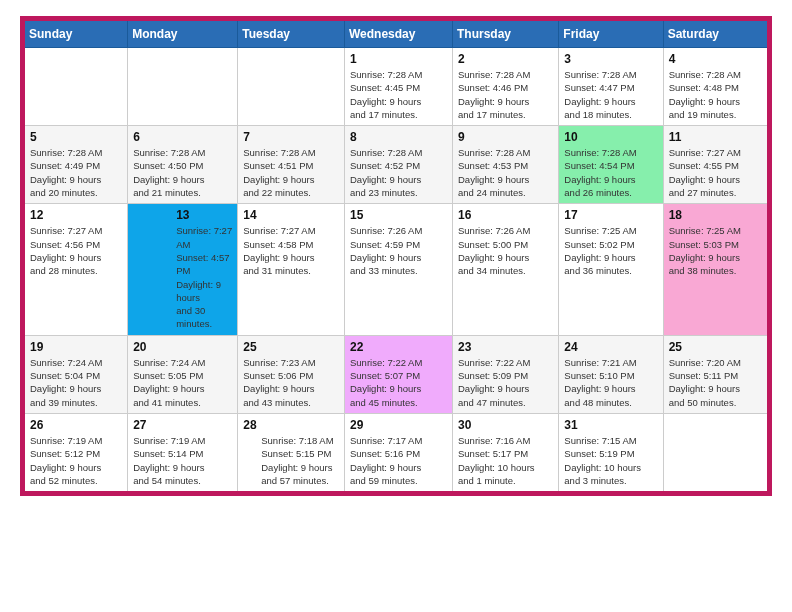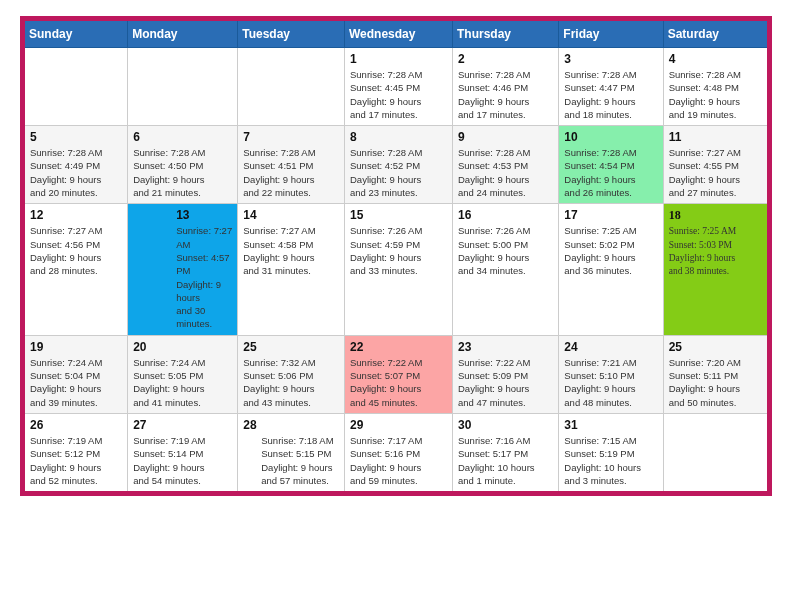--- a/index.html
+++ b/index.html
@@ -222,21 +222,21 @@
 Daylight: 9 hours
 and 34 minutes.</div>
           </td>
           <td style="background: rgb(255, 255, 255);">
             <span class="day-number">17</span>
             <div class="day-info" style="white-space: pre-line;">Sunrise: 7:25 AM
 Sunset: 5:02 PM
 Daylight: 9 hours
 and 36 minutes.</div>
           </td>
-          <td style="background: #84cc16; font-family: Liberation Serif, serif;">
+          <td style="background: #f9a8d4;">
             <span class="day-number">18</span>
             <div class="day-info" style="white-space: pre-line;">Sunrise: 7:25 AM
 Sunset: 5:03 PM
 Daylight: 9 hours
 and 38 minutes.</div>
           </td>
         </tr>
         <tr>
           <td style="background: rgb(245, 245, 245);">
             <span class="day-number">19</span>
@@ -247,26 +247,26 @@
           </td>
           <td style="background: rgb(245, 245, 245);">
             <span class="day-number">20</span>
             <div class="day-info" style="white-space: pre-line;">Sunrise: 7:24 AM
 Sunset: 5:05 PM
 Daylight: 9 hours
 and 41 minutes.</div>
           </td>
           <td style="background: rgb(245, 245, 245);">
             <span class="day-number">25</span>
-            <div class="day-info" style="white-space: pre-line;">Sunrise: 7:32 AM
+            <div class="day-info" style="white-space: pre-line;">Sunrise: 7:23 AM
 Sunset: 5:06 PM
 Daylight: 9 hours
 and 43 minutes.</div>
           </td>
-          <td style="background: #fca5a5;">
+          <td style="background: #f0abfc;">
             <span class="day-number">22</span>
             <div class="day-info" style="white-space: pre-line;">Sunrise: 7:22 AM
 Sunset: 5:07 PM
 Daylight: 9 hours
 and 45 minutes.</div>
           </td>
           <td style="background: rgb(245, 245, 245);">
             <span class="day-number">23</span>
             <div class="day-info" style="white-space: pre-line;">Sunrise: 7:22 AM
 Sunset: 5:09 PM

